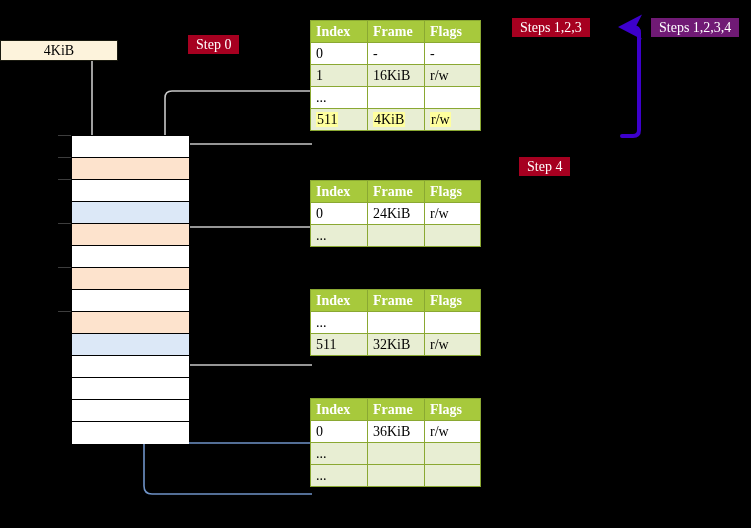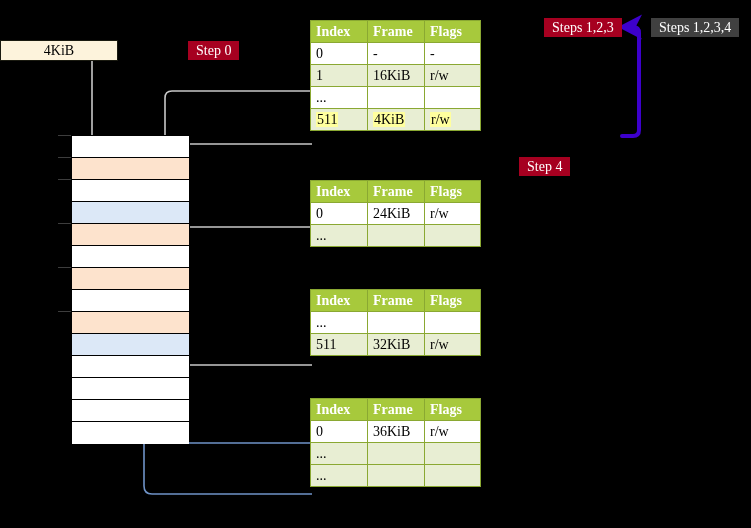--- a/index.html
+++ b/index.html
@@ -54,24 +54,24 @@
     display: flex;
     align-items: center;
     justify-content: center;
     padding: 0 8px;
     font-size: 14px;
     color: #ffffff;
     line-height: 1;
     white-space: nowrap;
   }
   .badge.red { background: #a60020; }
-  .badge.violet { background: #404040; }
-  #badge-step0 { left: 188px; top: 41px; }
+  .badge.violet { background: #701a75; }
+  #badge-step0 { left: 188px; top: 35px; }
   #badge-step4 { left: 519px; top: 157px; justify-content: flex-end; }
-  #badge-steps123 { left: 512px; top: 18px; margin-left: 32px; }
+  #badge-steps123 { left: 512px; top: 18px; }
   #badge-steps1234 { left: 651px; top: 18px; }
   
   #memory-column {
     position: absolute;
     left: 71px;
     top: 135px;
     width: 119px;
     height: 280px;
     box-sizing: border-box;
     border: 1px solid #000000;

